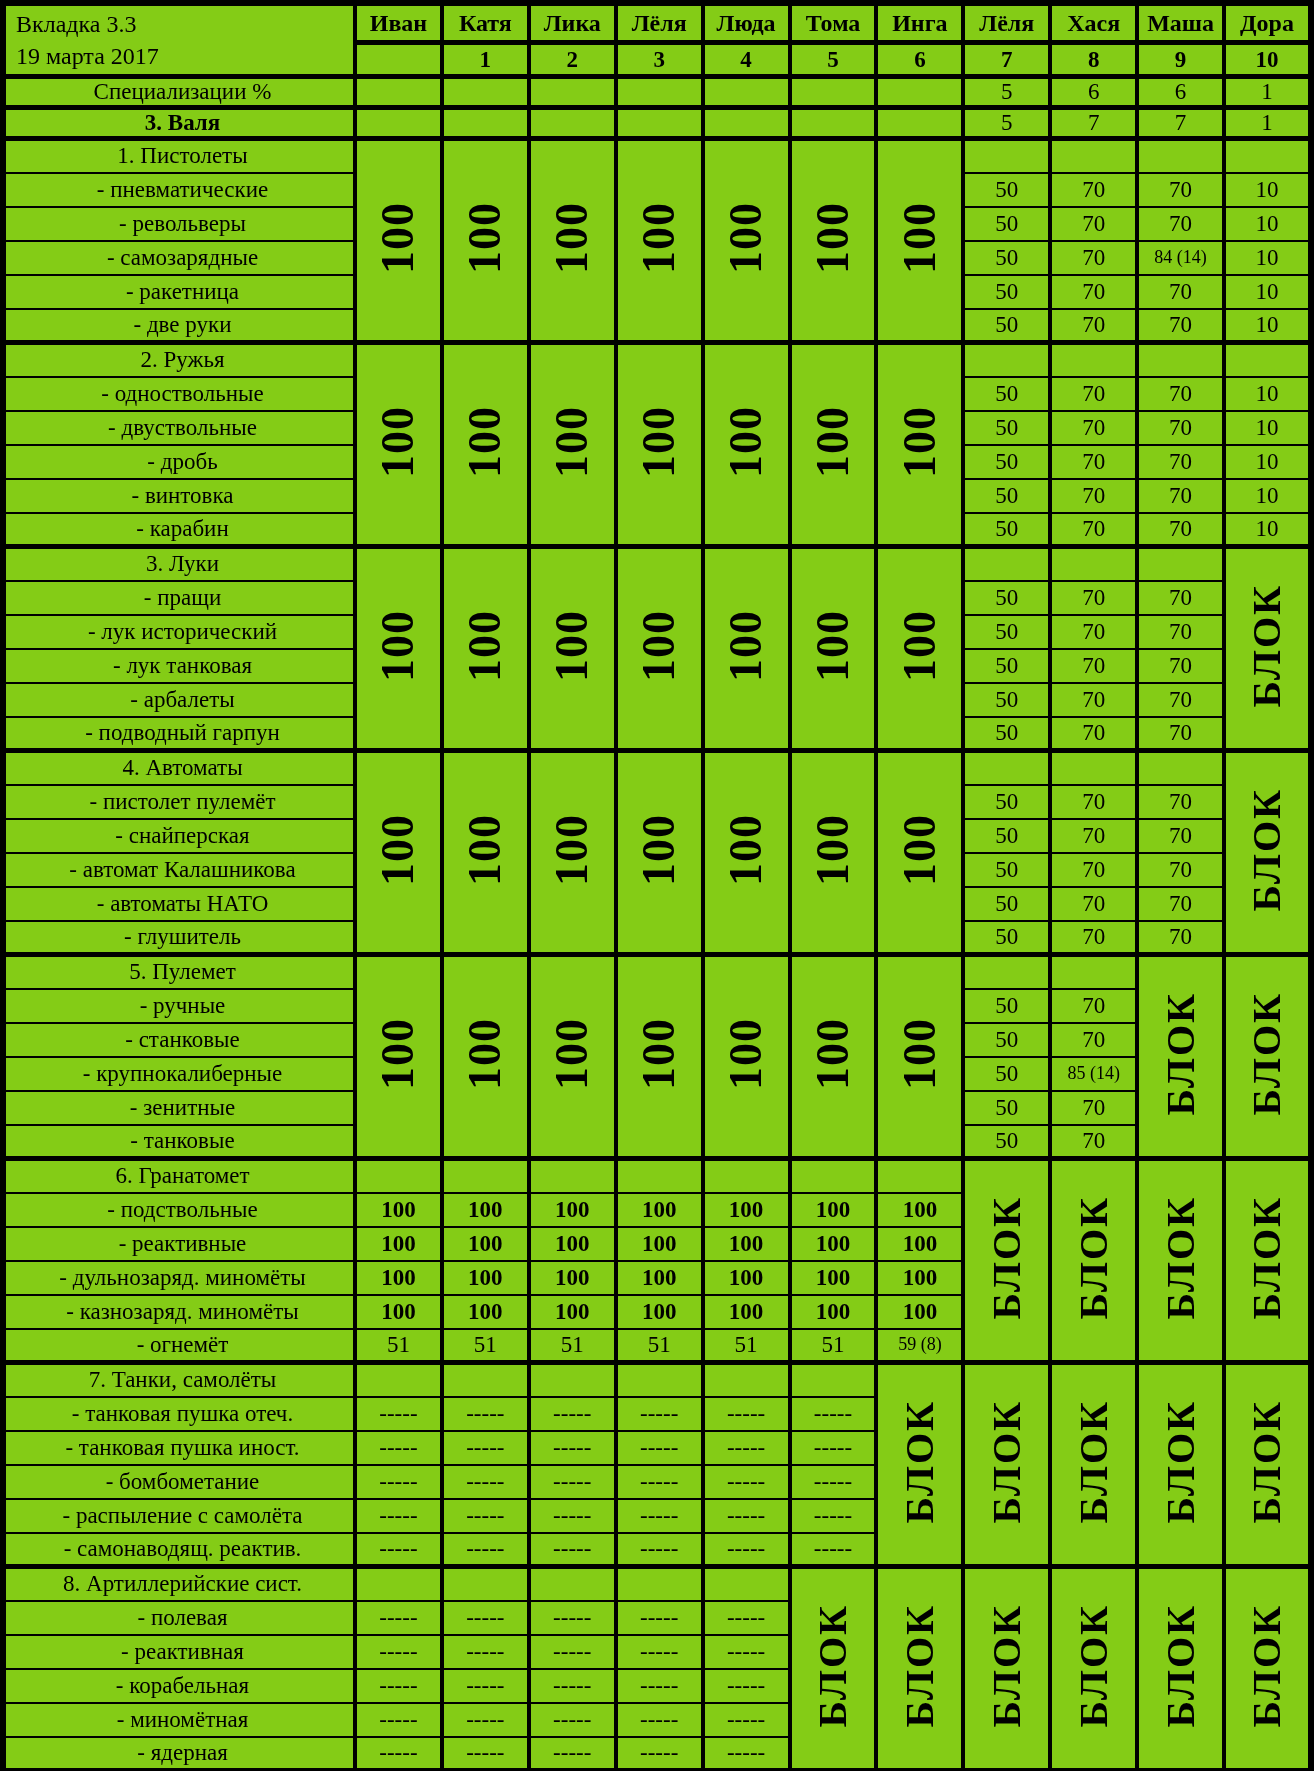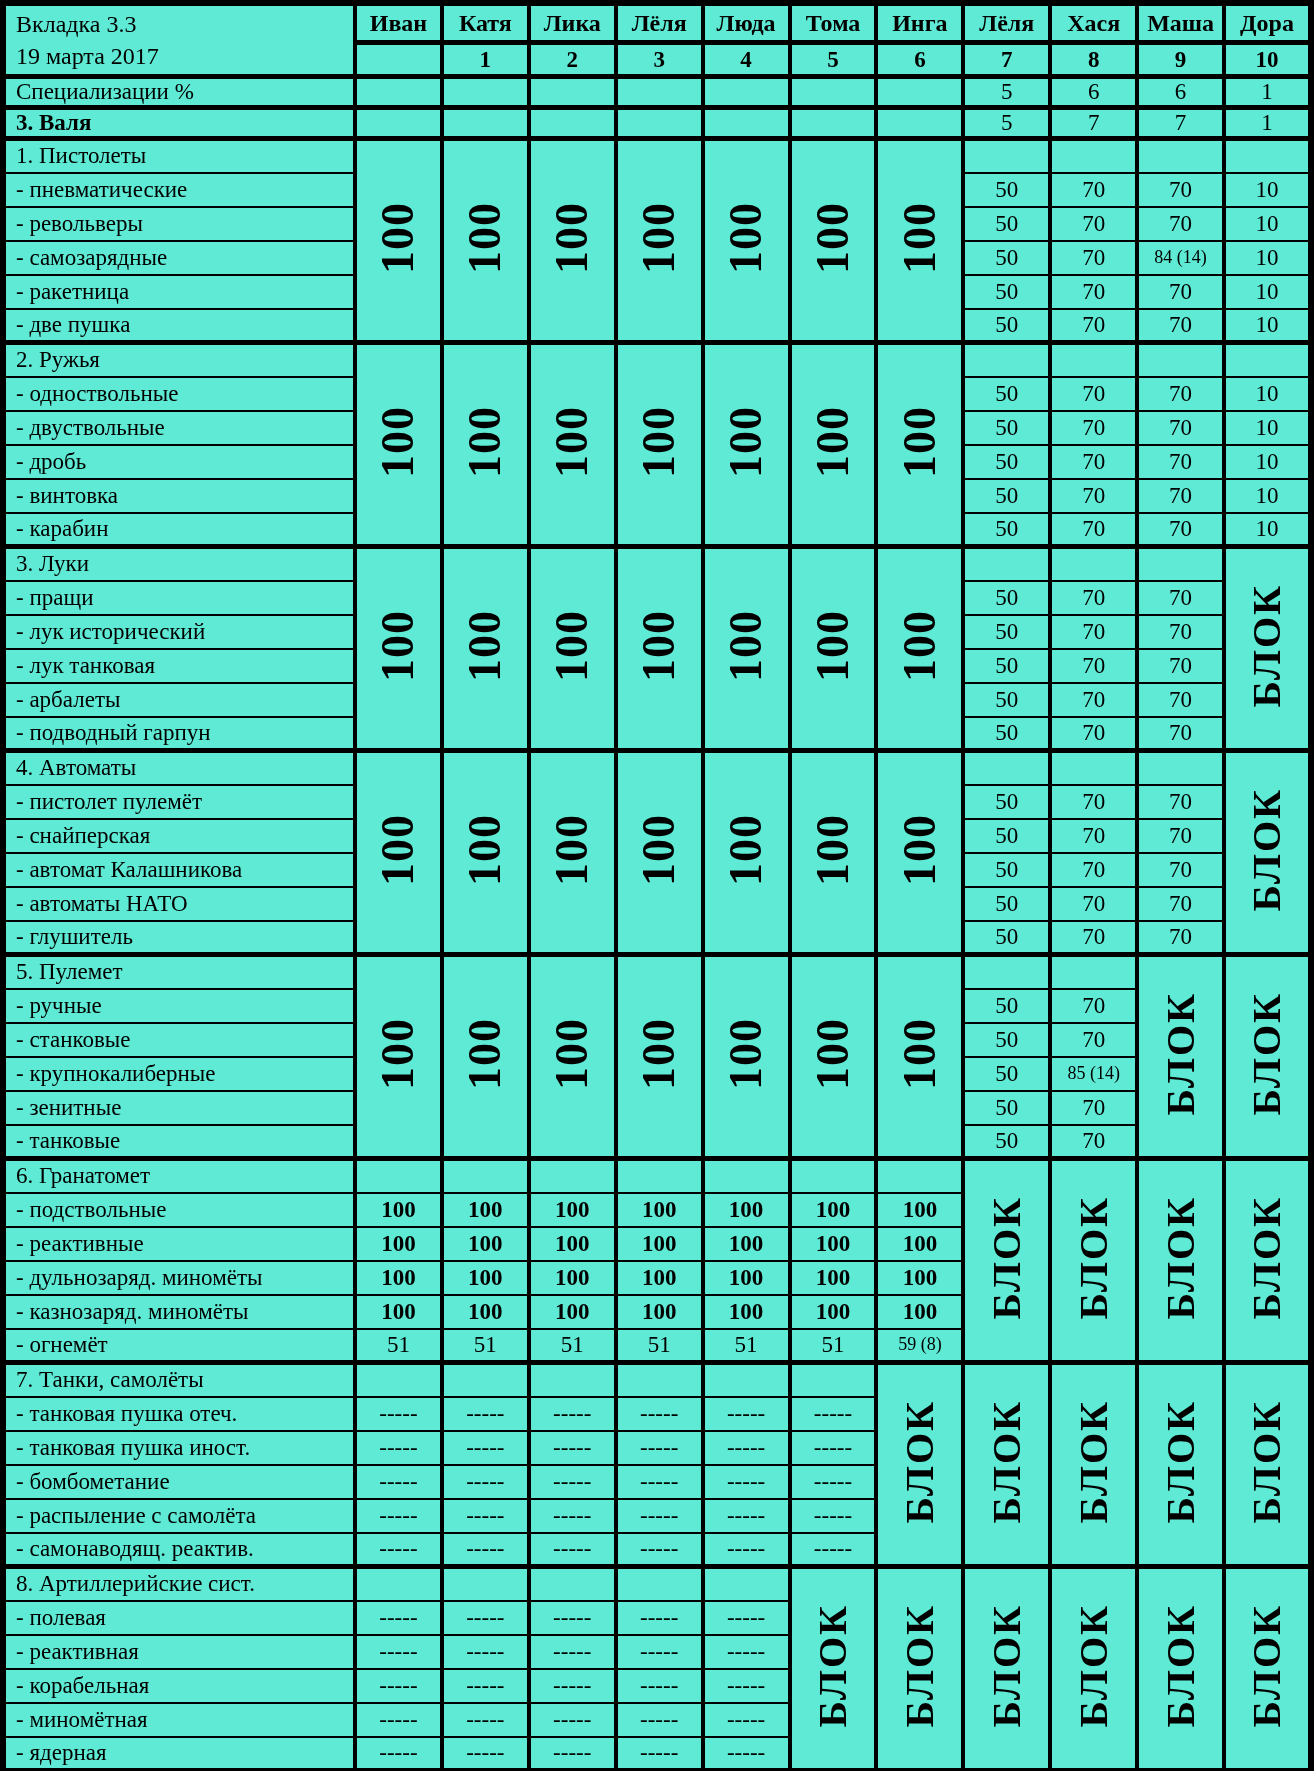--- a/index.html
+++ b/index.html
@@ -1,29 +1,29 @@
 <!DOCTYPE html>
 <html><head>
 <meta charset="utf-8">
 <style>
   html,body{margin:0;padding:0;background:#fff;}
-  .page{width:1314px;height:1771px;background:#5eead4;box-sizing:border-box;}
+  .page{width:1314px;height:1771px;background:#84cc16;box-sizing:border-box;}
   table{border-collapse:collapse;table-layout:fixed;width:1314px;height:1771px;
         font-family:"Liberation Serif","DejaVu Serif",serif;color:#000;
         border:6px solid #000;}
   col.c-label{width:352px;}
   td{border:2px solid #000;border-left-width:4px;border-right-width:4px;
      text-align:center;vertical-align:middle;font-size:23px;padding:0;
      overflow:hidden;white-space:nowrap;}
   tr{height:34px;}
   tr.r-names{height:37px;}
   tr.r-nums{height:30px;}
   tr.r-sum{height:31px;}
   tr.thick td{border-top-width:5px;}
-  td.label{text-align:left;padding:0 4px 0 10px;margin-top:20px;}
+  td.label{text-align:center;padding:0 4px 0 10px;margin-top:20px;}
   td.title-cell{vertical-align:top;text-align:left;padding:2px 8px 2px 10px;
                 font-size:24px;line-height:32px;}
   .colhead{font-size:24px;font-weight:bold;}
   .b{font-weight:bold;}
   .fit{font-size:18px;}
   .rot{display:inline-block;writing-mode:vertical-rl;transform:rotate(180deg);
        font-weight:bold;line-height:1;}
   .rot-100{font-size:46px;letter-spacing:1px;}
   .rot-block{font-size:40px;letter-spacing:2px;}
 </style>
@@ -141,21 +141,21 @@
           <td>10</td>
         </tr>
         <tr>
           <td class="label">- ракетница</td>
           <td>50</td>
           <td>70</td>
           <td>70</td>
           <td>10</td>
         </tr>
         <tr>
-          <td class="label">- две пушка</td>
+          <td class="label">- две руки</td>
           <td>50</td>
           <td>70</td>
           <td>70</td>
           <td>10</td>
         </tr>
         <tr class="thick">
           <td class="label">2. Ружья</td>
           <td rowspan="6"><div class="rot rot-100">100</div></td>
           <td rowspan="6"><div class="rot rot-100">100</div></td>
           <td rowspan="6"><div class="rot rot-100">100</div></td>

